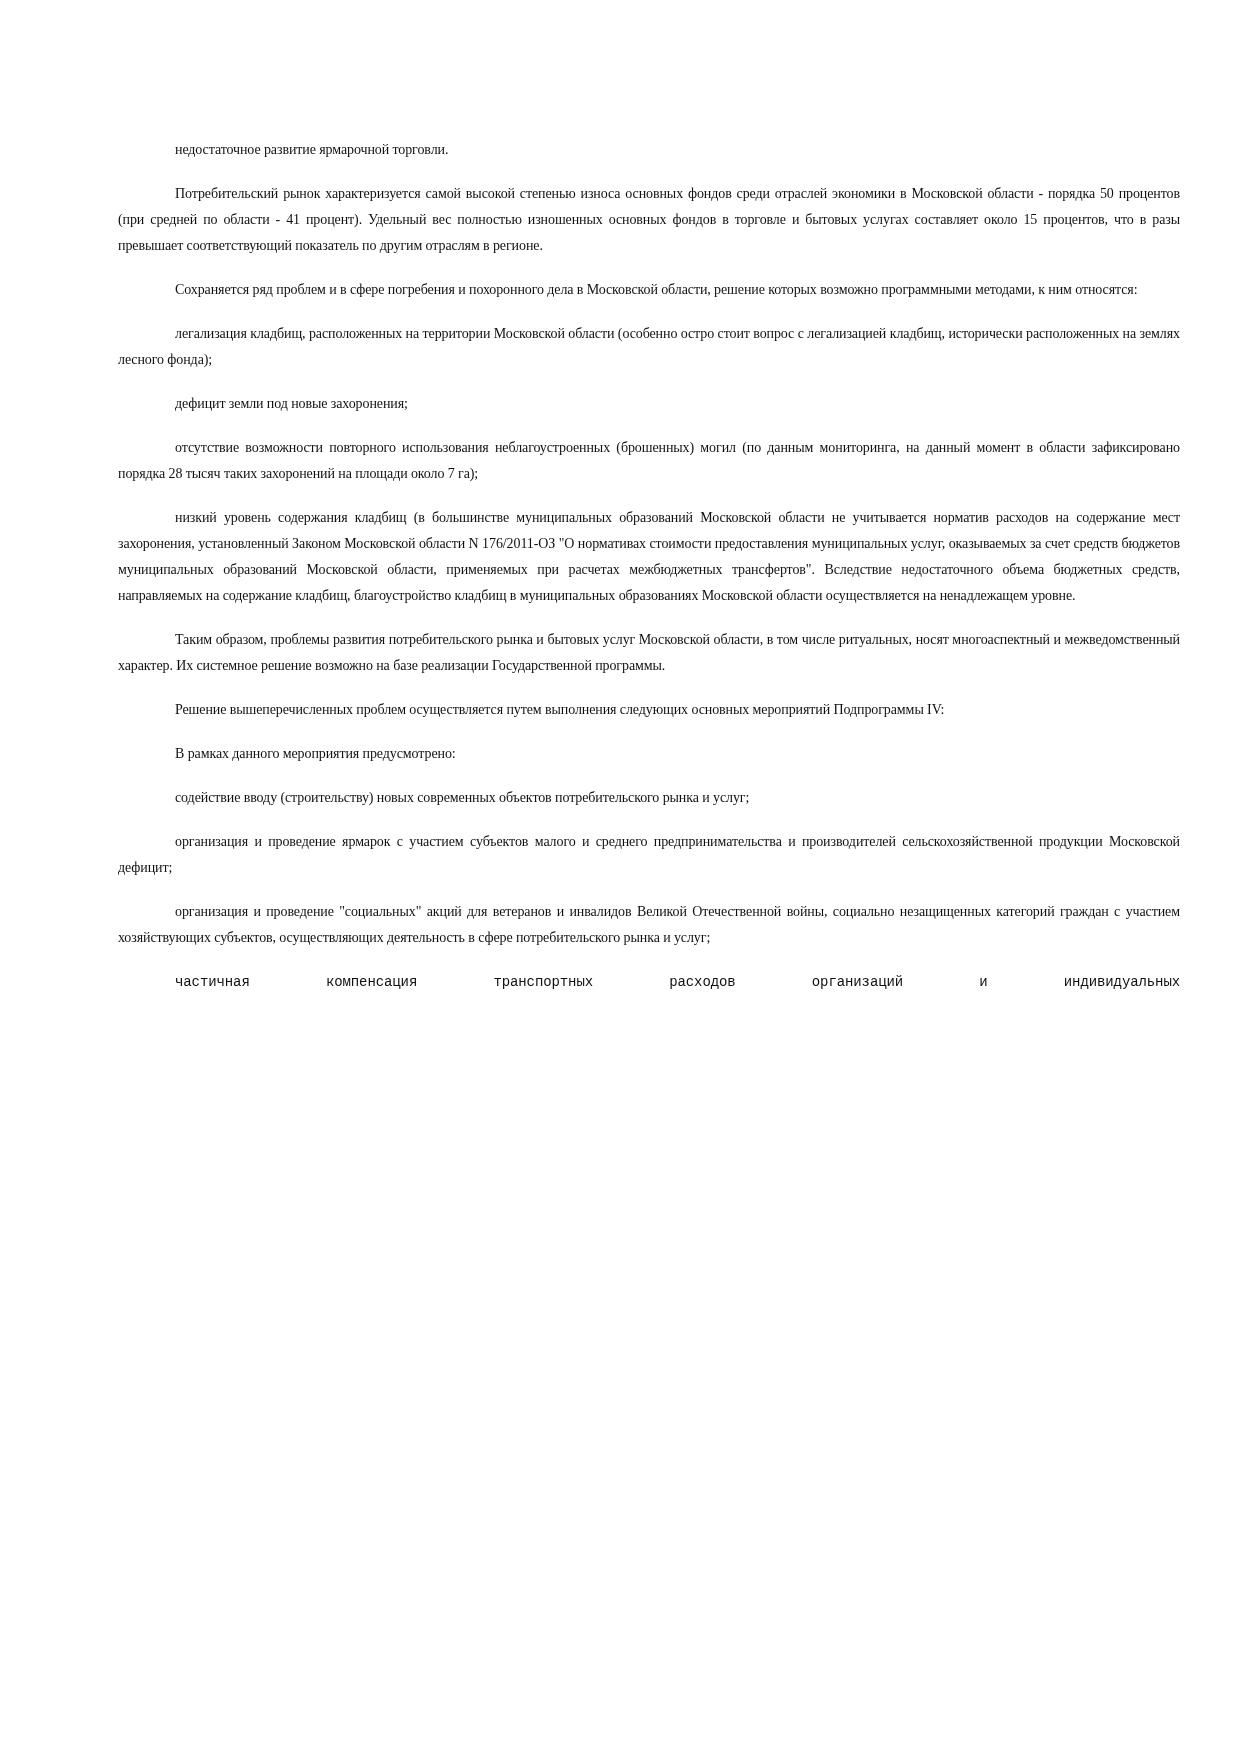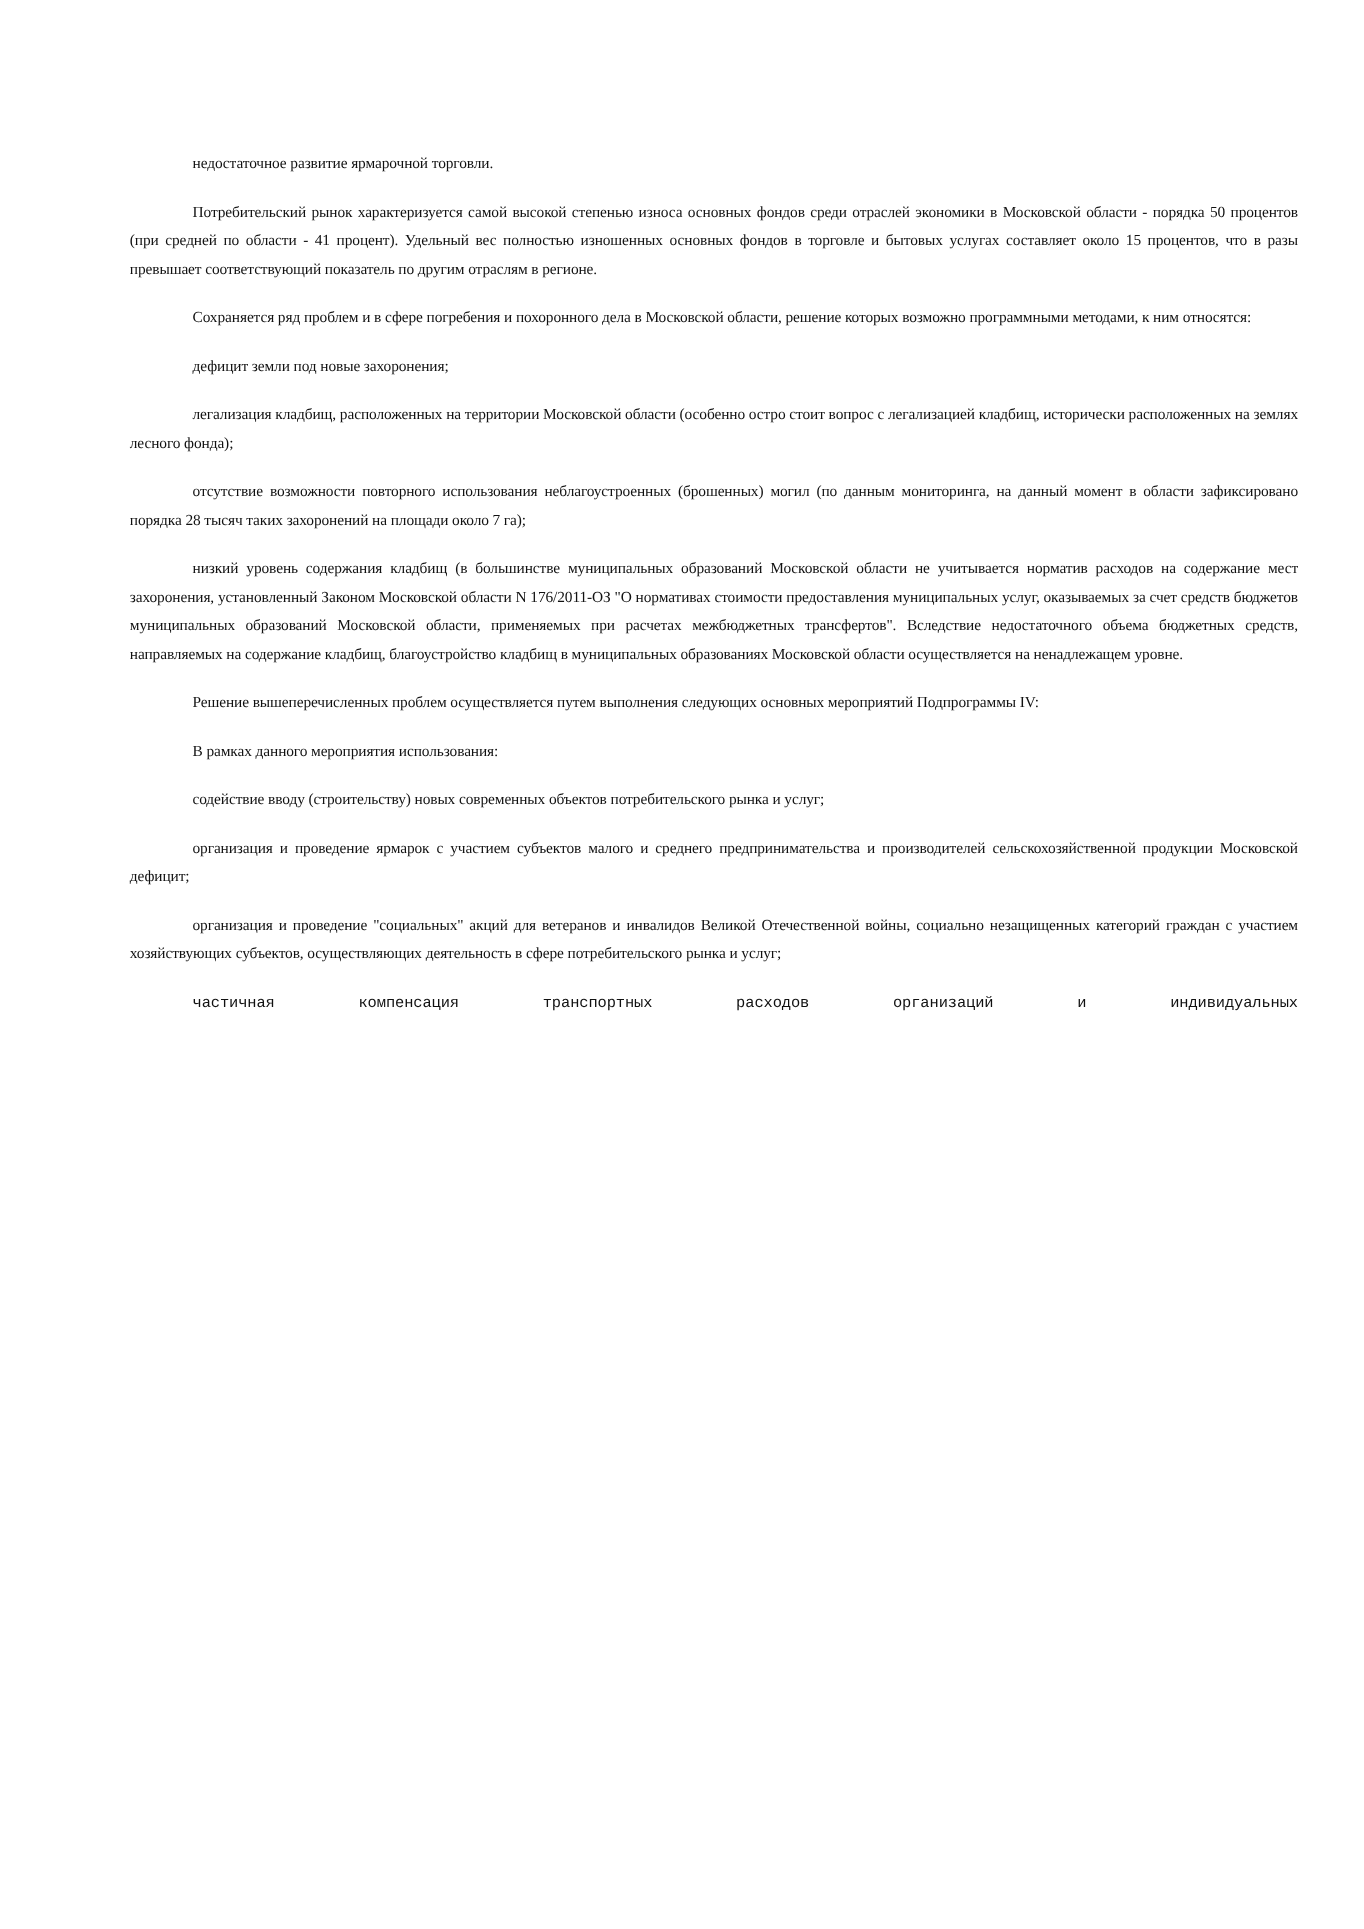--- a/index.html
+++ b/index.html
@@ -35,23 +35,24 @@
       font-family: Liberation Mono, monospace;
     }
   </style>
 </head>
 <body>
 
 <div class="page">
   <p class="para">недостаточное развитие ярмарочной торговли.</p>
   <p class="para">Потребительский рынок характеризуется самой высокой степенью износа основных фондов среди отраслей экономики в Московской области - порядка 50 процентов (при средней по области - 41 процент). Удельный вес полностью изношенных основных фондов в торговле и бытовых услугах составляет около 15 процентов, что в разы превышает соответствующий показатель по другим отраслям в регионе.</p>
   <p class="para">Сохраняется ряд проблем и в сфере погребения и похоронного дела в Московской области, решение которых возможно программными методами, к ним относятся:</p>
+  <p class="para">легализация кладбищ, расположенных на территории Московской области (особенно остро стоит вопрос с легализацией кладбищ, исторически расположенных на землях лесного фонда);</p>
   <p class="para">дефицит земли под новые захоронения;</p>
-  <p class="para">легализация кладбищ, расположенных на территории Московской области (особенно остро стоит вопрос с легализацией кладбищ, исторически расположенных на землях лесного фонда);</p>
   <p class="para">отсутствие возможности повторного использования неблагоустроенных (брошенных) могил (по данным мониторинга, на данный момент в области зафиксировано порядка 28 тысяч таких захоронений на площади около 7 га);</p>
   <p class="para">низкий уровень содержания кладбищ (в большинстве муниципальных образований Московской области не учитывается норматив расходов на содержание мест захоронения, установленный Законом Московской области N 176/2011-ОЗ "О нормативах стоимости предоставления муниципальных услуг, оказываемых за счет средств бюджетов муниципальных образований Московской области, применяемых при расчетах межбюджетных трансфертов". Вследствие недостаточного объема бюджетных средств, направляемых на содержание кладбищ, благоустройство кладбищ в муниципальных образованиях Московской области осуществляется на ненадлежащем уровне.</p>
+  <p class="para">Таким образом, проблемы развития потребительского рынка и бытовых услуг Московской области, в том числе ритуальных, носят многоаспектный и межведомственный характер. Их системное решение возможно на базе реализации Государственной программы.</p>
   <p class="para">Решение вышеперечисленных проблем осуществляется путем выполнения следующих основных мероприятий Подпрограммы IV:</p>
-  <p class="para">В рамках данного мероприятия использования:</p>
+  <p class="para">В рамках данного мероприятия предусмотрено:</p>
   <p class="para">содействие вводу (строительству) новых современных объектов потребительского рынка и услуг;</p>
   <p class="para">организация и проведение ярмарок с участием субъектов малого и среднего предпринимательства и производителей сельскохозяйственной продукции Московской дефицит;</p>
   <p class="para">организация и проведение "социальных" акций для ветеранов и инвалидов Великой Отечественной войны, социально незащищенных категорий граждан с участием хозяйствующих субъектов, осуществляющих деятельность в сфере потребительского рынка и услуг;</p>
   <p class="para last">частичная компенсация транспортных расходов организаций и индивидуальных</p>
 </div>
 
 </body></html>

